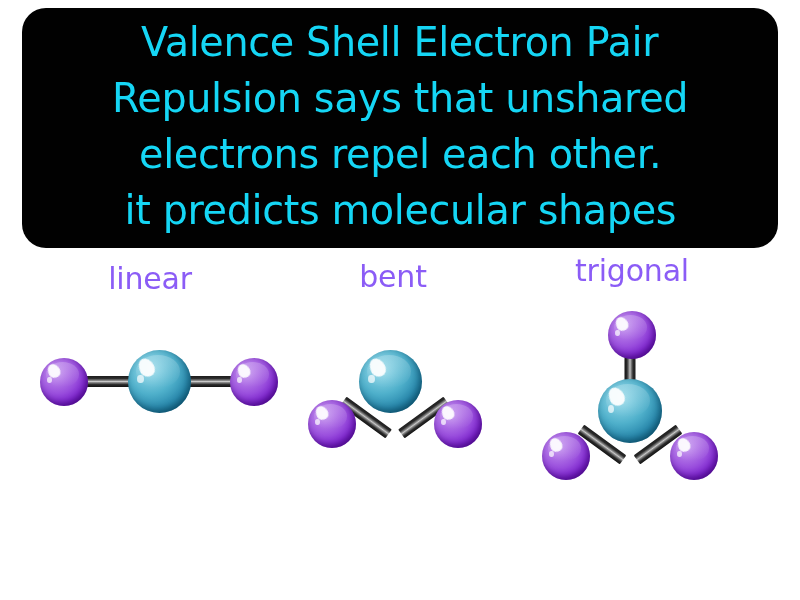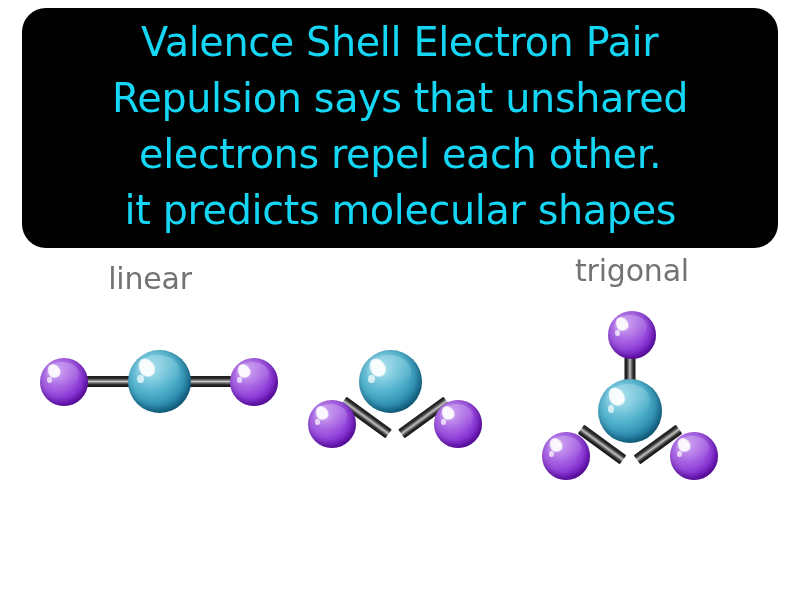--- a/index.html
+++ b/index.html
@@ -54,21 +54,21 @@
   }
   .shape-cell {
     position: absolute;
     top: 0;
     height: 352px;
   }
   .shape-label {
     position: absolute;
     width: 100%;
     text-align: center;
-    color: #737373;
+    color: #8b5cf6;
     font-family: "DejaVu Sans", sans-serif;
     font-size: 30px;
     line-height: 34px;
     font-weight: 400;
     letter-spacing: -0.2px;
   }
   .diagram {
     position: absolute;
     left: 0;
     top: 0;
@@ -173,20 +173,21 @@
       </div>
       <div class="atom atom-purple" style="left:212px; top:110px; width:48px; height:48px;">
         <div class="sheen"></div>
         <div class="spec"></div>
         <div class="spec2"></div>
       </div>
     </div>
   </div>
 
   <div class="shape-cell" id="cell-bent">
+    <div class="shape-label">bent</div>
     <div class="diagram">
 
       <div class="bond" style="left:52px; top:164px; width:56px; height:11px; transform:rotate(36deg);"></div>
       <div class="bond" style="left:110px; top:164px; width:56px; height:11px; transform:rotate(-36deg);"></div>
 
       <div class="atom atom-teal" style="left:73px; top:102px; width:63px; height:63px;">
         <div class="sheen"></div>
         <div class="spec"></div>
         <div class="spec2"></div>
       </div>

